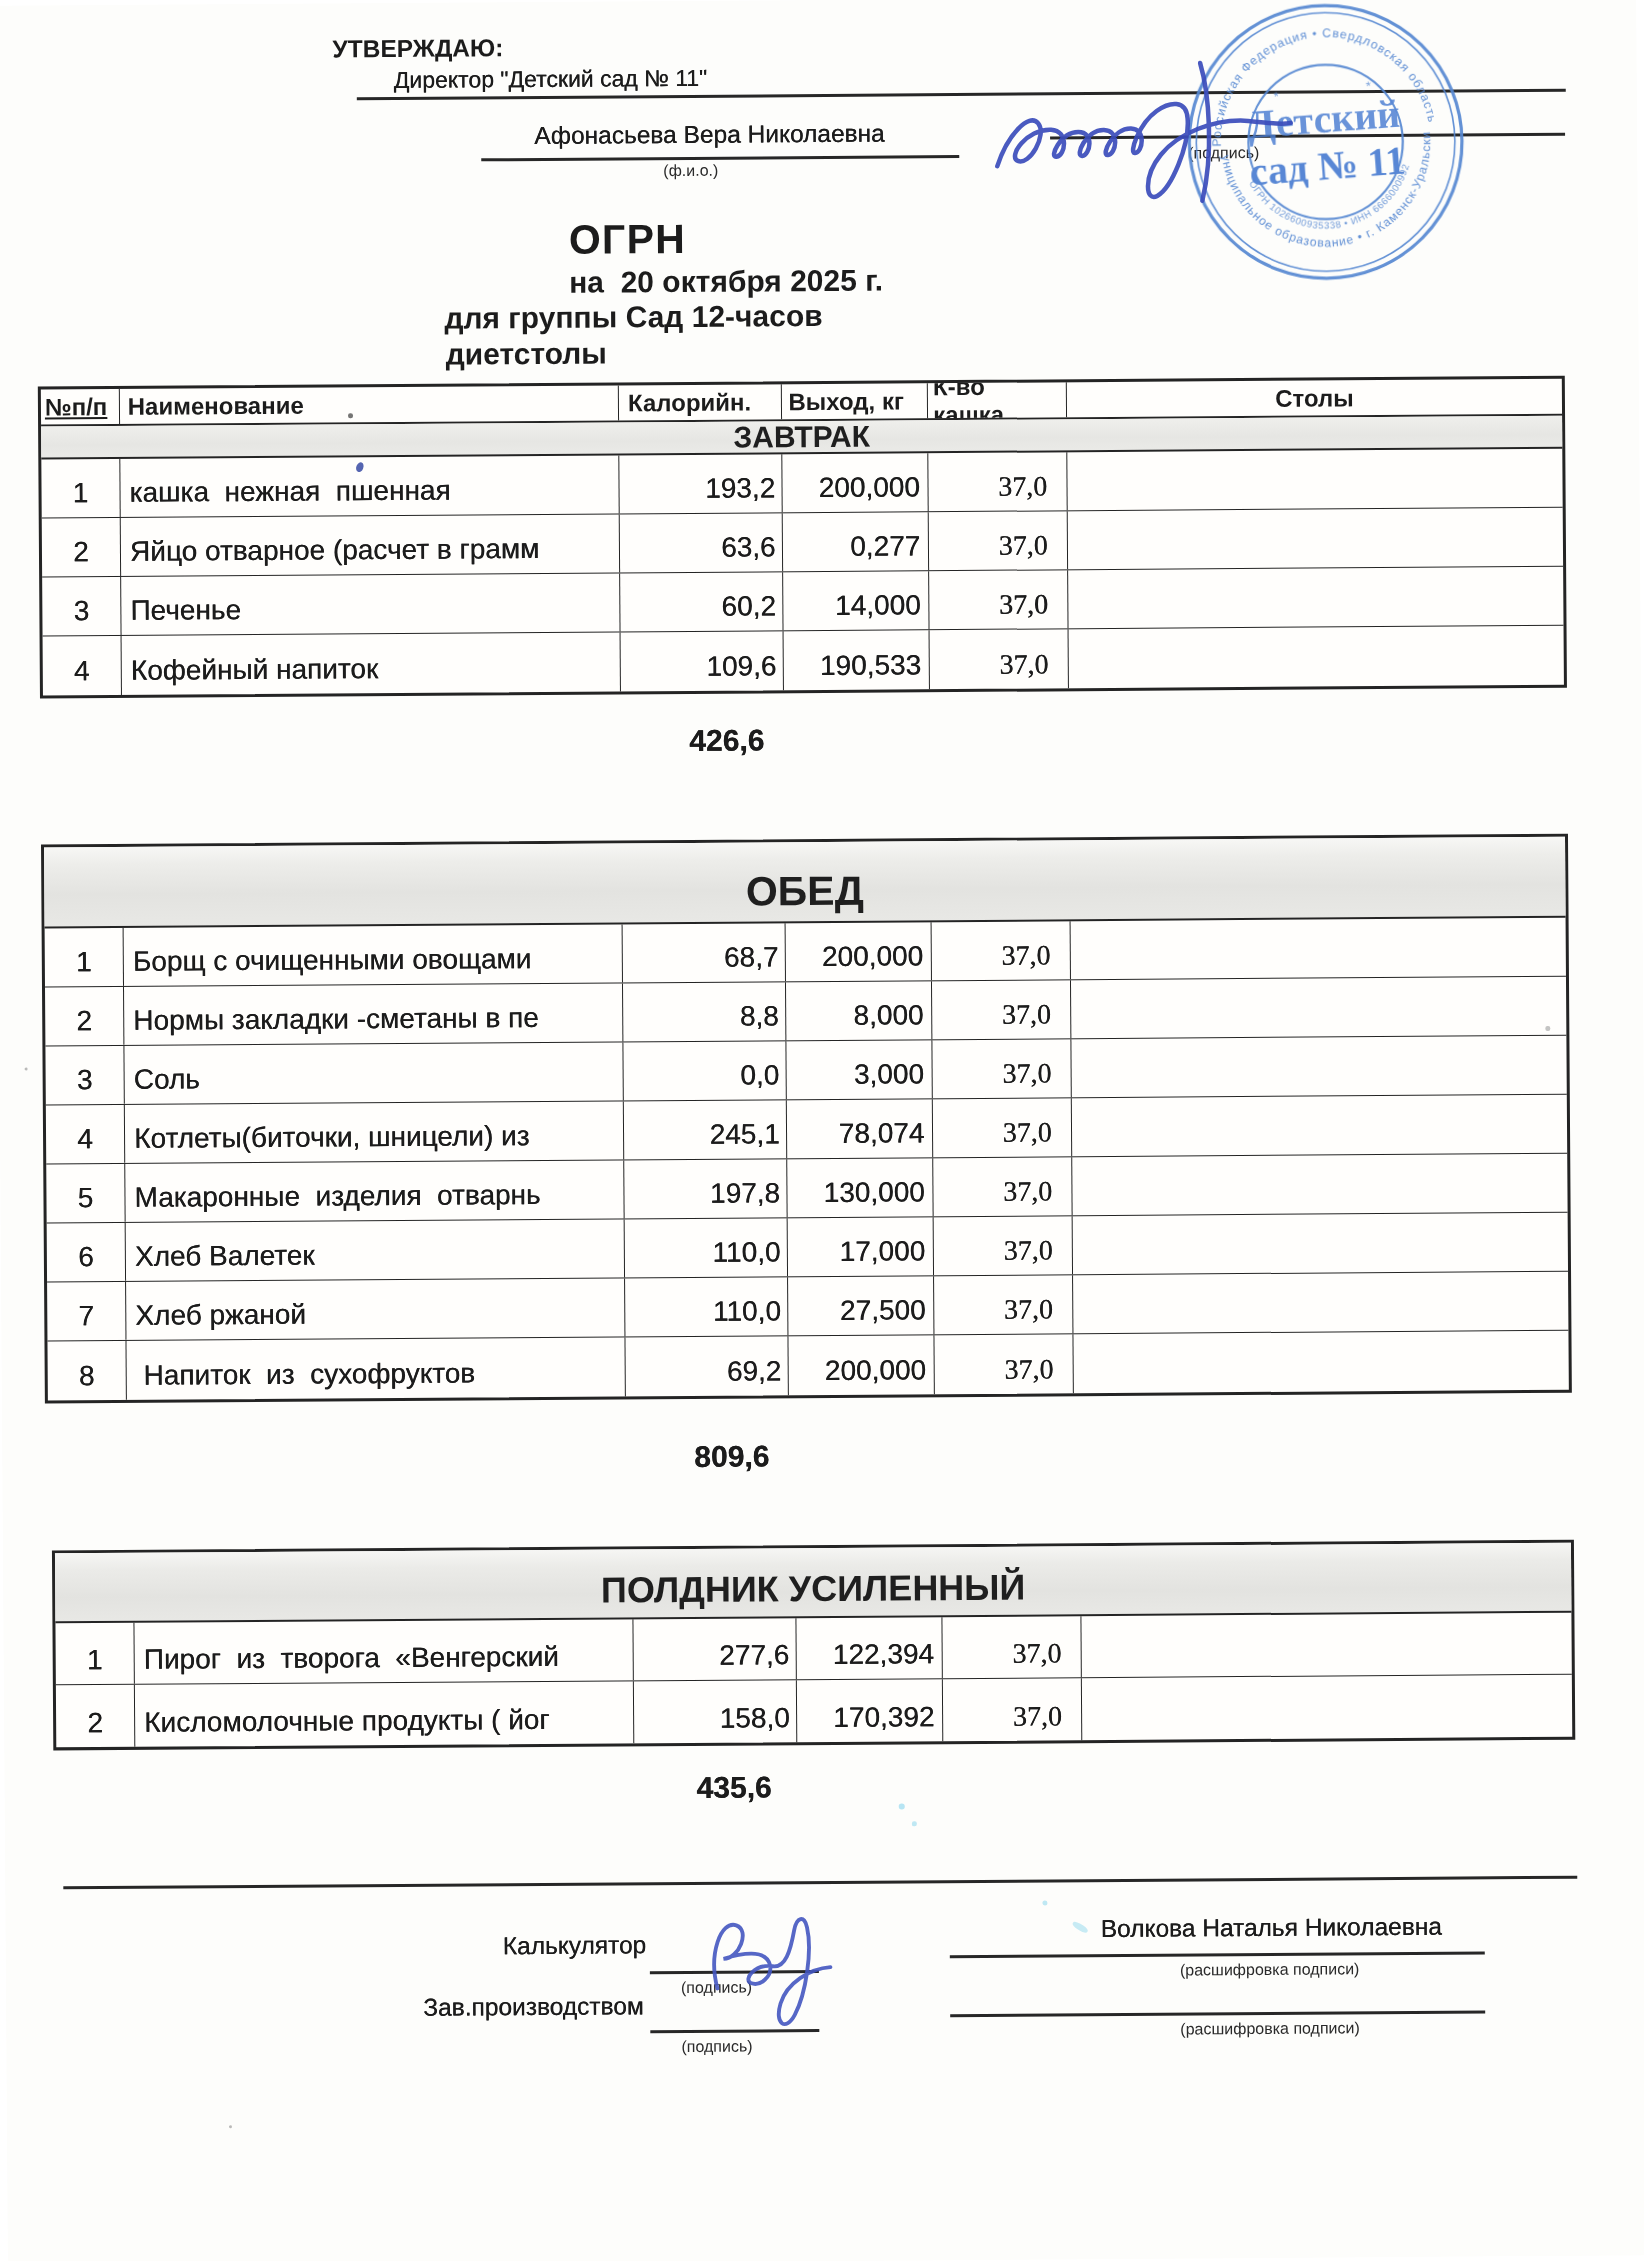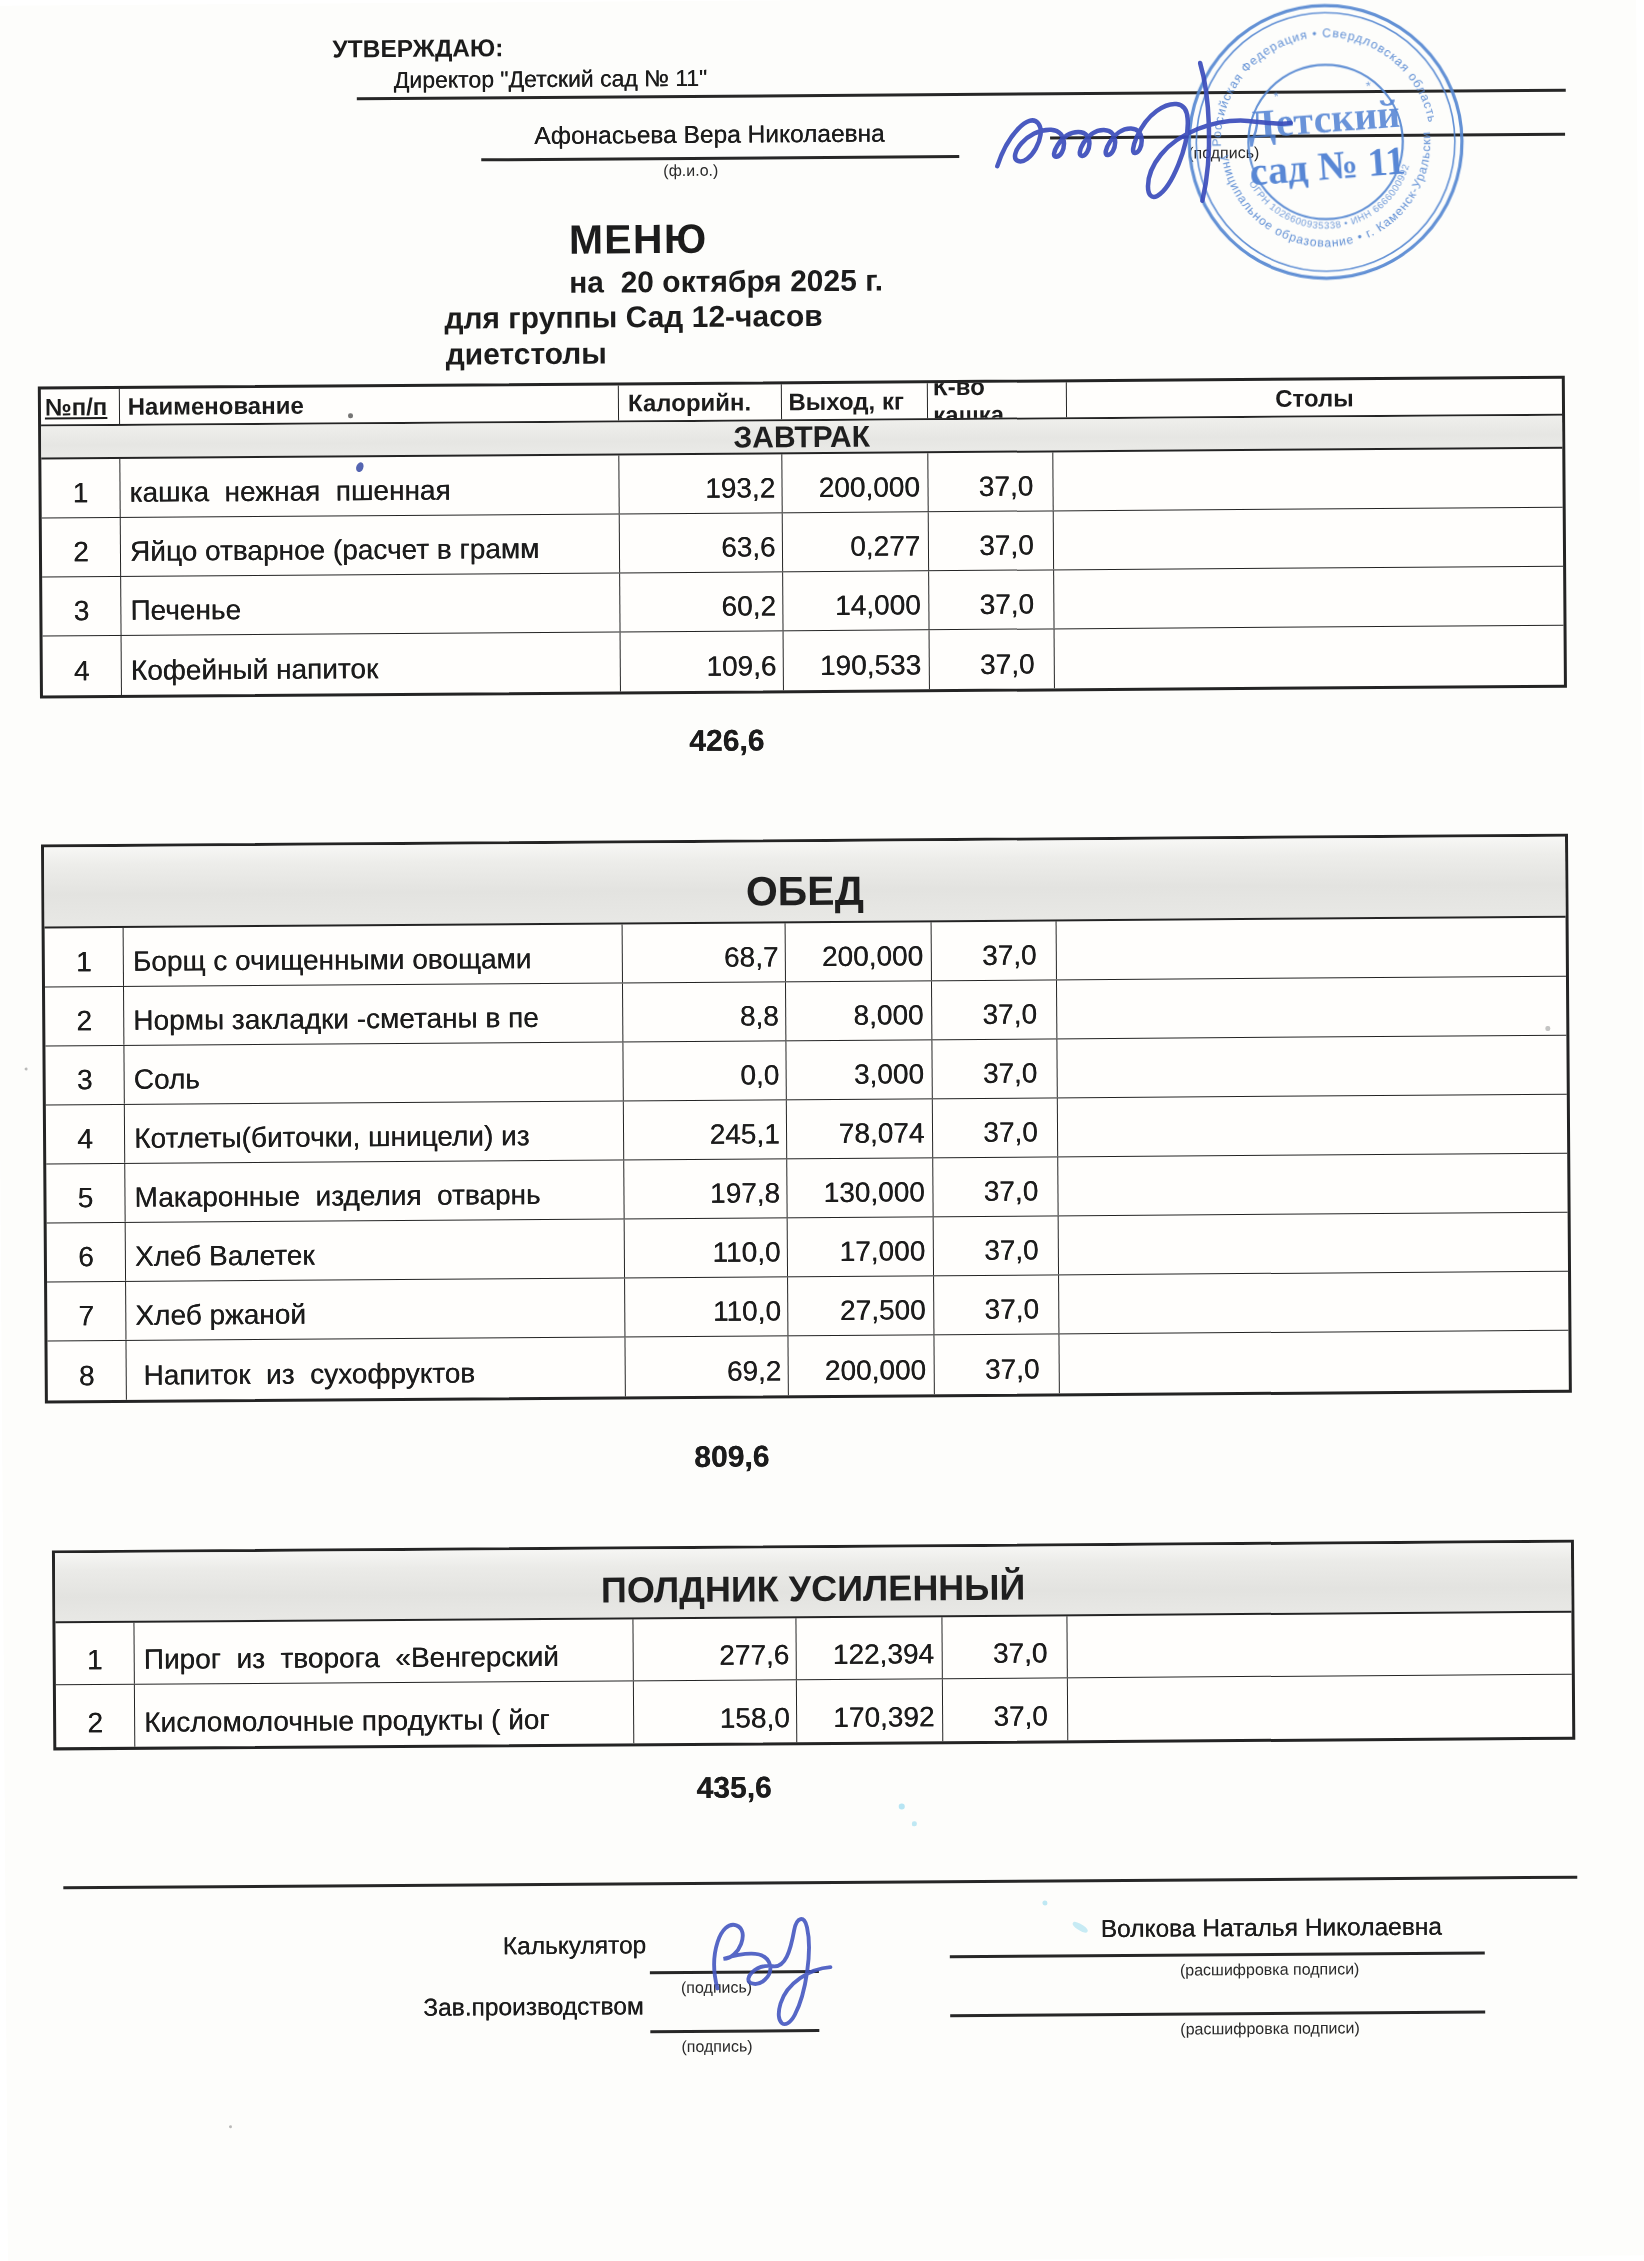--- a/index.html
+++ b/index.html
@@ -56,21 +56,21 @@
 
   .trow { display:flex; height:59px; border-bottom:1.9px solid #242424; }
   #table-snack .trow { height:62px; }
   .trow:last-child { border-bottom:none; }
   .c { display:flex; align-items:flex-end; padding-bottom:7.7px; border-right:1.9px solid #242424;
        font-size:28px; overflow:hidden; }
   .c-num  { width:79px; justify-content:center; }
   .c-name { width:499px; padding-left:9px; white-space:pre; }
   .c-cal  { width:163px; justify-content:flex-end; padding-right:6.4px; }
   .c-out  { width:146px; justify-content:flex-end; padding-right:7.7px; }
-  .c-port { width:125px; justify-content:flex-end; padding-right:19.3px; }
+  .c-port { width:139px; justify-content:flex-end; padding-right:19.3px;font-family:Liberation Serif, serif; }
   .c-tab  { flex:1; border-right:none; }
 
   .total { position:absolute; width:155px; text-align:right; font-size:30px; font-weight:bold; }
   #total-breakfast { left:612px; top:723px; }
   #total-lunch     { left:612px; top:1439px; }
   #total-snack     { left:612px; top:1770px; }
 
   
   .footer-rule { left:58px; top:1881px; width:1514px; }
   .calc-label { left:497px; top:1930px; font-size:24.5px; }
@@ -137,21 +137,21 @@
     </g>
   </svg>
 
   <svg class="abs sig-top" viewBox="0 0 500 240">
     <g stroke="#3b4dbb" stroke-width="7" fill="none" stroke-linecap="round" opacity="0.92">
       <path d="M14,168 C30,120 64,84 78,102 C92,120 64,168 46,160 C30,153 60,110 98,112 C126,114 120,152 106,154 C94,156 112,116 140,116 C166,116 158,152 146,153 C134,154 152,112 180,113 C206,114 198,151 186,152 C174,153 194,110 222,111 C246,112 240,148 228,149 C218,150 234,104 262,84 C282,70 308,66 310,96 C313,138 284,204 262,216 C244,226 240,186 268,152 C296,118 350,98 398,100 C430,102 452,108 470,104"></path>
       <path d="M330,10 C344,58 350,150 332,224"></path>
     </g>
   </svg>
 
-  <div class="abs menu-title b">МЕНЮ</div>
+  <div class="abs menu-title b">ОГРН</div>
   <div class="abs menu-date b">на  20 октября 2025 г.</div>
   <div class="abs menu-group b">для группы Сад 12-часов</div>
   <div class="abs menu-diet b">диетстолы</div>
 
   <div class="mtable" id="table-breakfast">
     <div class="header-row">
       <div class="hc h-num">№п/п</div>
       <div class="hc h-name">Наименование</div>
       <div class="hc h-cal">Калорийн.</div>
       <div class="hc h-out">Выход, кг</div>

